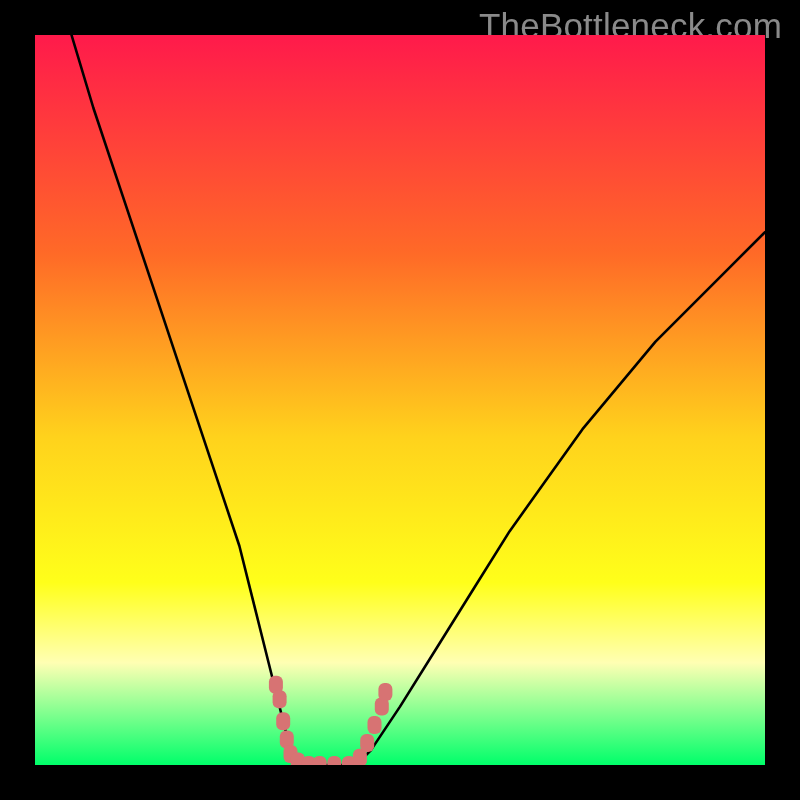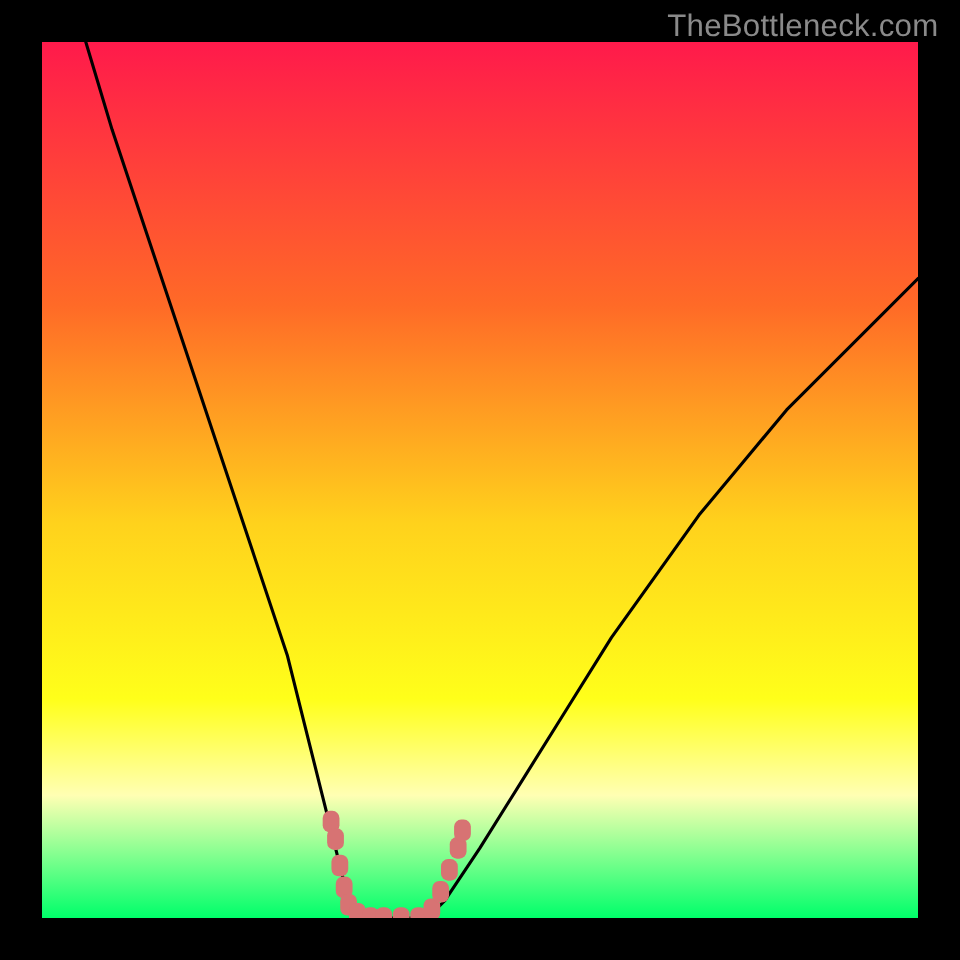--- a/index.html
+++ b/index.html
@@ -27,21 +27,21 @@
     overflow: hidden;
   }
   .plot svg {
     display: block;
   }
   .watermark {
     position: absolute;
     top: 6px;
     right: 18px;
     font-family: Arial, Helvetica, sans-serif;
-    font-size: 26px;
+    font-size: 35px;
     font-weight: 500;
     color: #8a8a8a;
     letter-spacing: 0.2px;
   }
 </style>
 </head>
 <body>
 
 <div class="frame">
 

